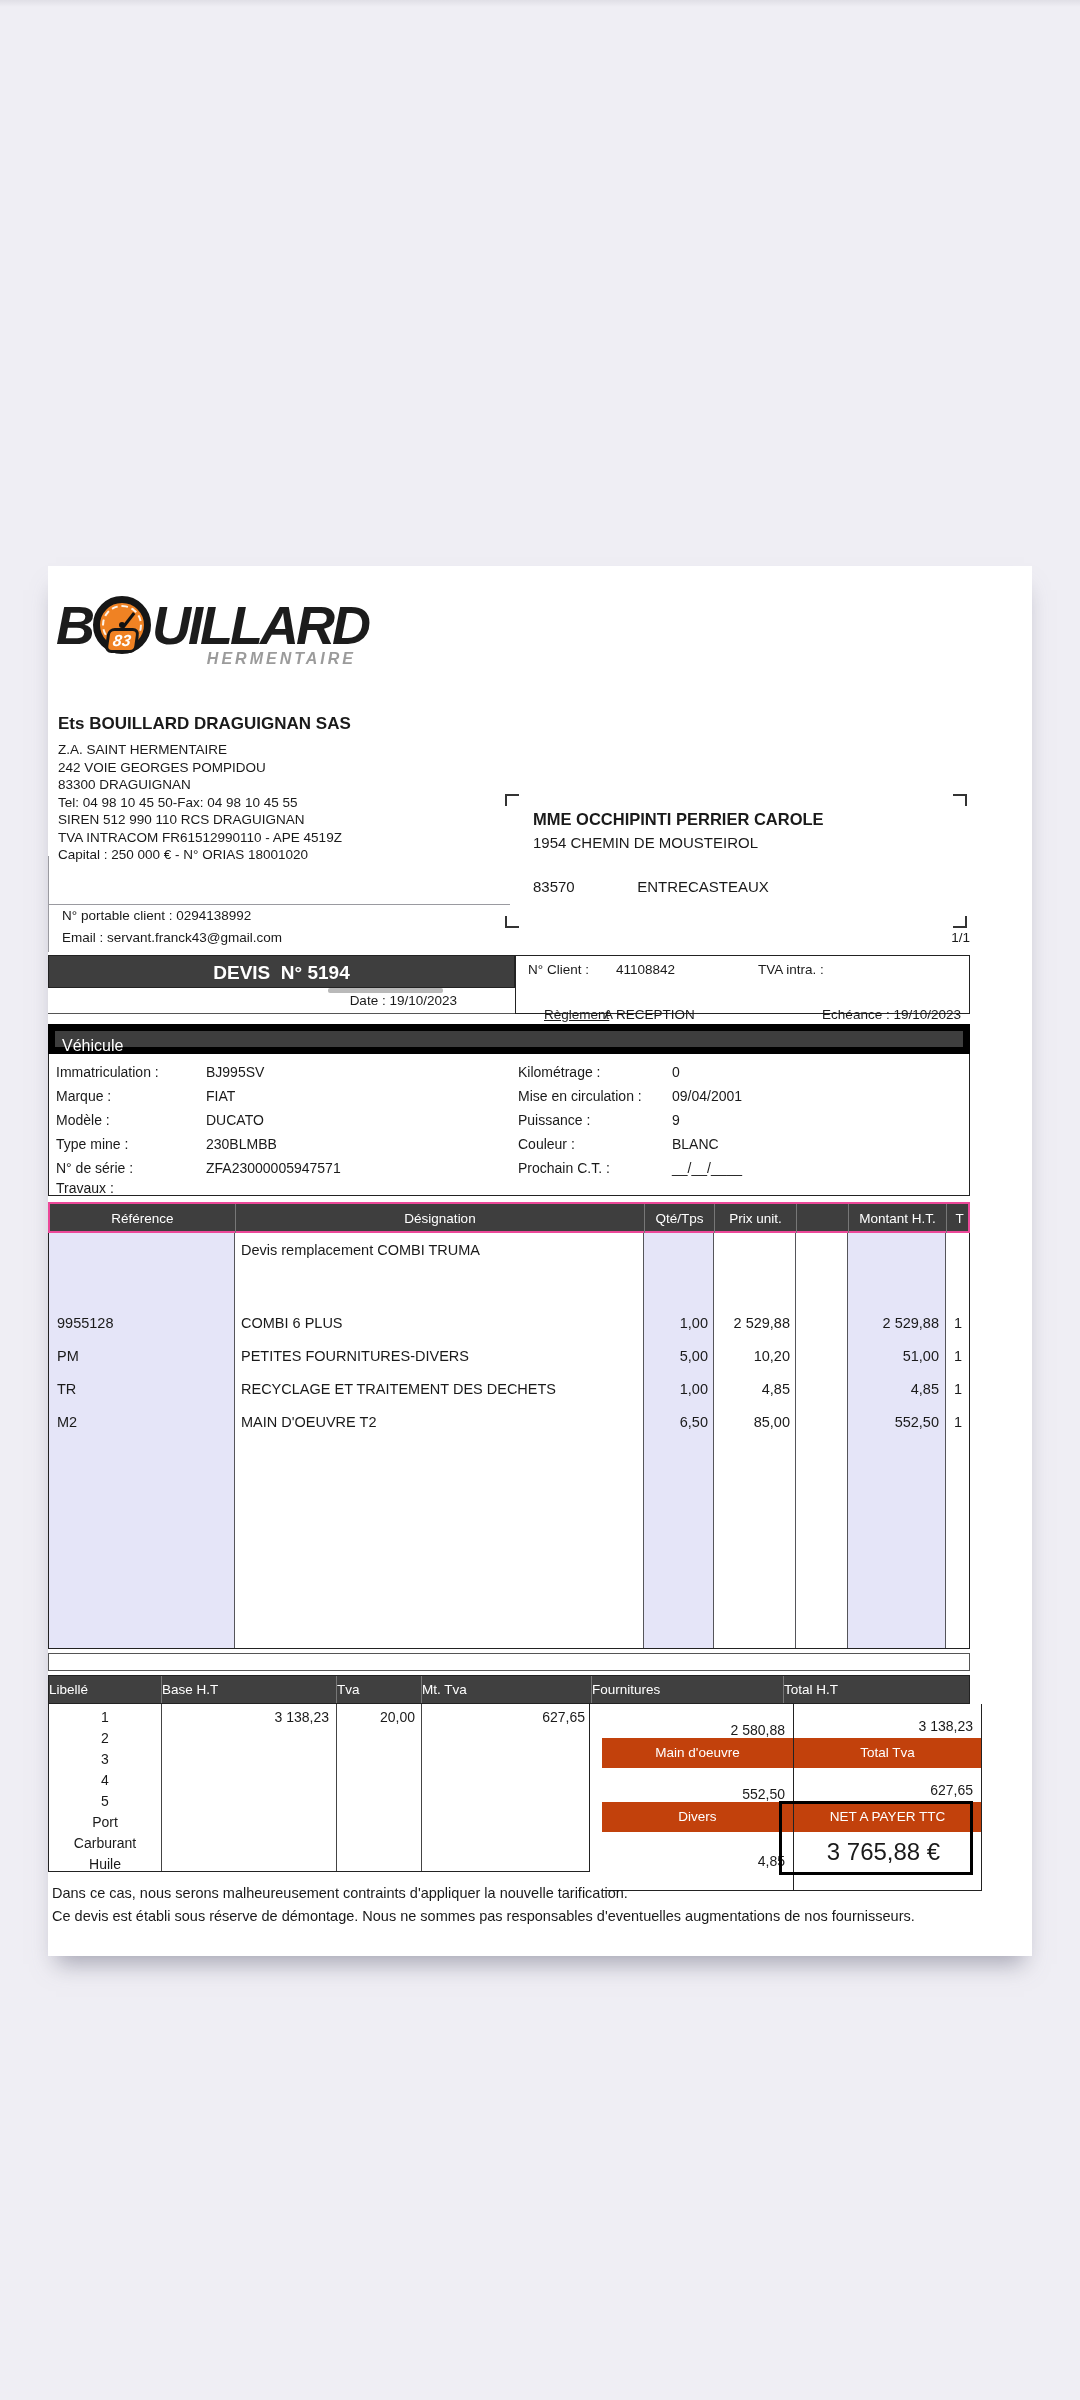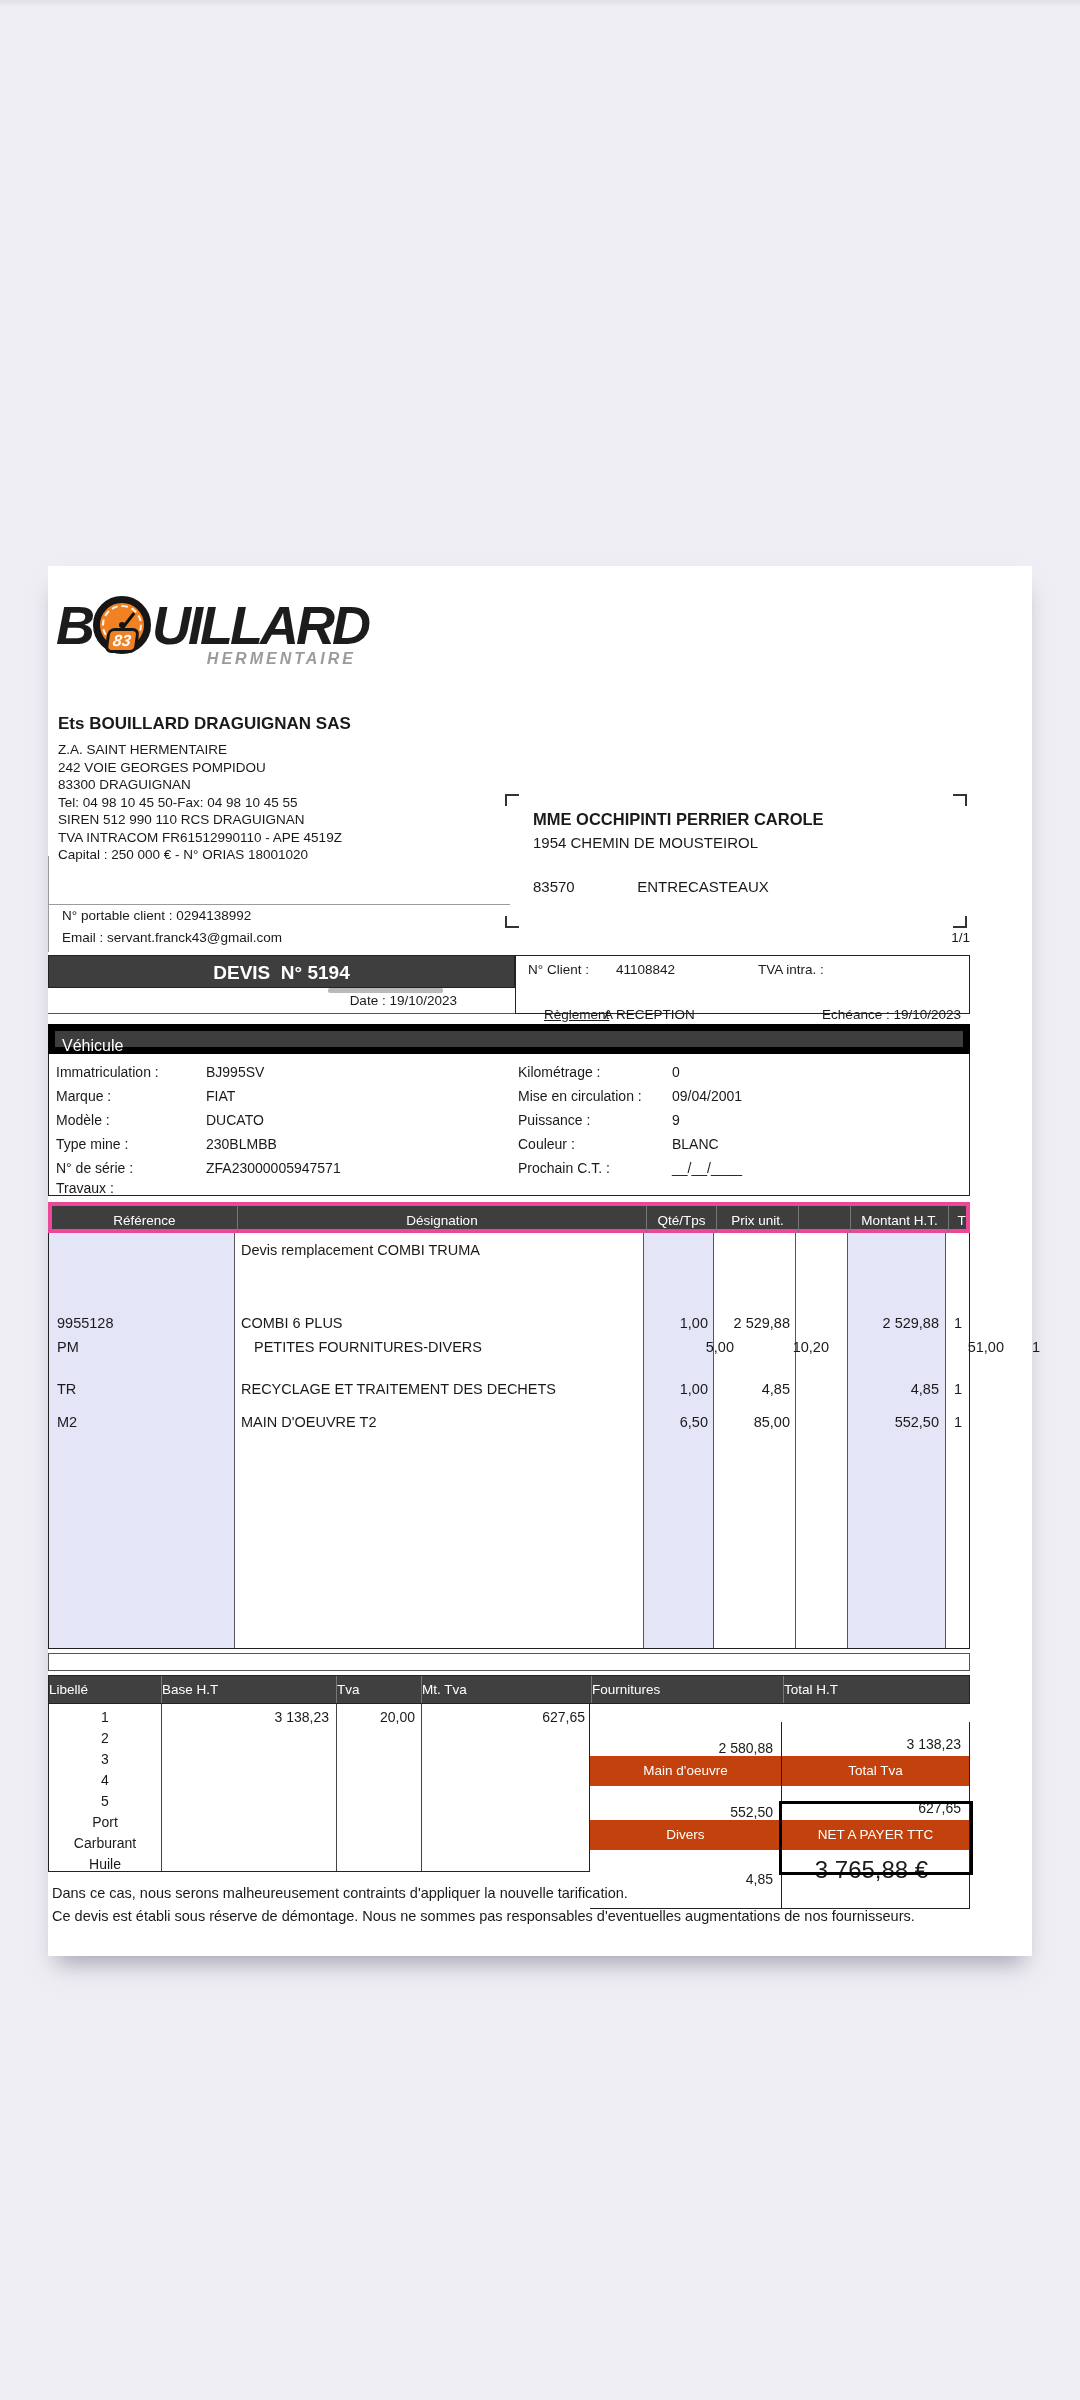--- a/index.html
+++ b/index.html
@@ -90,21 +90,21 @@
   .veh-box { top:488px; left:0; width:922px; height:142px;
     border:1px solid #222; border-top:none; }
   .vrow { position:absolute; font-size:14px; }
   .vrow .vl { position:absolute; left:8px; width:150px; }
   .vrow .vv { position:absolute; left:158px; width:300px; }
   .vrow.right .vl { left:470px; }
   .vrow.right .vv { left:624px; }
 
   
   .it-head { top:636px; left:0; width:922px; height:31px; background:#3e3e3e;
-    color:#fff; font-size:13.5px; border:4px solid #ec4899;
+    color:#fff; font-size:13.5px; border:2px solid #ec4899;
     display:grid; grid-template-columns:185px 409px 70px 82px 52px 98px 26px;
     align-items:center; text-align:center; }
   .it-head > div { border-left:1px solid #777; height:100%; line-height:29px; }
   .it-head > div:first-child { border-left:none; }
   .it-body { top:667px; left:0; width:922px; height:416px;
     border:1px solid #222; border-top:none; background:#fff; }
   .stripe { position:absolute; top:0; height:100%; background:#e5e5f8; }
   .sep { position:absolute; top:0; height:100%; width:1px; background:#55555a; }
   .irow { position:absolute; left:0; width:920px; font-size:14.5px;
     display:grid; grid-template-columns:185px 409px 70px 82px 52px 98px 26px; }
@@ -123,22 +123,22 @@
     display:grid; grid-template-columns:112px 175px 85px 170px 192px 188px;
     align-items:center; text-align:left; }
   .tot-head > div { border-left:1px solid #777; height:100%; line-height:27px; }
   .tot-head > div:first-child { border-left:none; }
   .tot-left { top:1138px; left:0; width:542px; height:168px;
     border:1px solid #222; border-top:none; font-size:14px; }
   .tot-left .col-line { position:absolute; top:0; height:100%; width:1px; background:#444; }
   .lib { position:absolute; left:0; width:112px; text-align:center; }
   .tl-val { position:absolute; text-align:right; }
   .tot-right { top:1138px; left:542px; width:380px; height:168px; font-size:14px; }
-  .band { position:absolute; left:0; width:380px; display:grid;
-    grid-template-columns:192px 188px;margin-top:18px; }
+  .band { position:absolute; left:12px; width:380px; display:grid;
+    grid-template-columns:192px 188px; }
   .band > div { border-right:1px solid #222; border-bottom:1px solid #222; }
   .band.dark > div { background:#c2410c; color:#fff; text-align:center;
     font-size:13.5px; border-right:1px solid #222; }
   .band .num { text-align:right; padding-right:8px; background:#fff; }
   .net-frame { position:absolute; left:731px; top:1235px; width:194px; height:74px;
     border:3px solid #000; pointer-events:none; }
   .net-val { font-weight:normal; font-size:24px; text-align:center !important; }
 
   .footer-note { top:1316px; left:4px; width:918px; font-size:14.5px; line-height:23px; }
 </style>
@@ -294,21 +294,21 @@
     </div>
     <div class="irow" style="top:82px;">
       <div class="c-ref">9955128</div>
       <div class="c-des">COMBI 6 PLUS</div>
       <div class="c-qty">1,00</div>
       <div class="c-unit">2 529,88</div>
       <div></div>
       <div class="c-amt">2 529,88</div>
       <div class="c-t">1</div>
     </div>
-    <div class="irow" style="top:106px;gap:13px;">
+    <div class="irow" style="top:115px;">
       <div class="c-ref">PM</div>
       <div class="c-des">PETITES FOURNITURES-DIVERS</div>
       <div class="c-qty">5,00</div>
       <div class="c-unit">10,20</div>
       <div></div>
       <div class="c-amt">51,00</div>
       <div class="c-t">1</div>
     </div>
     <div class="irow" style="top:148px;">
       <div class="c-ref">TR</div>

